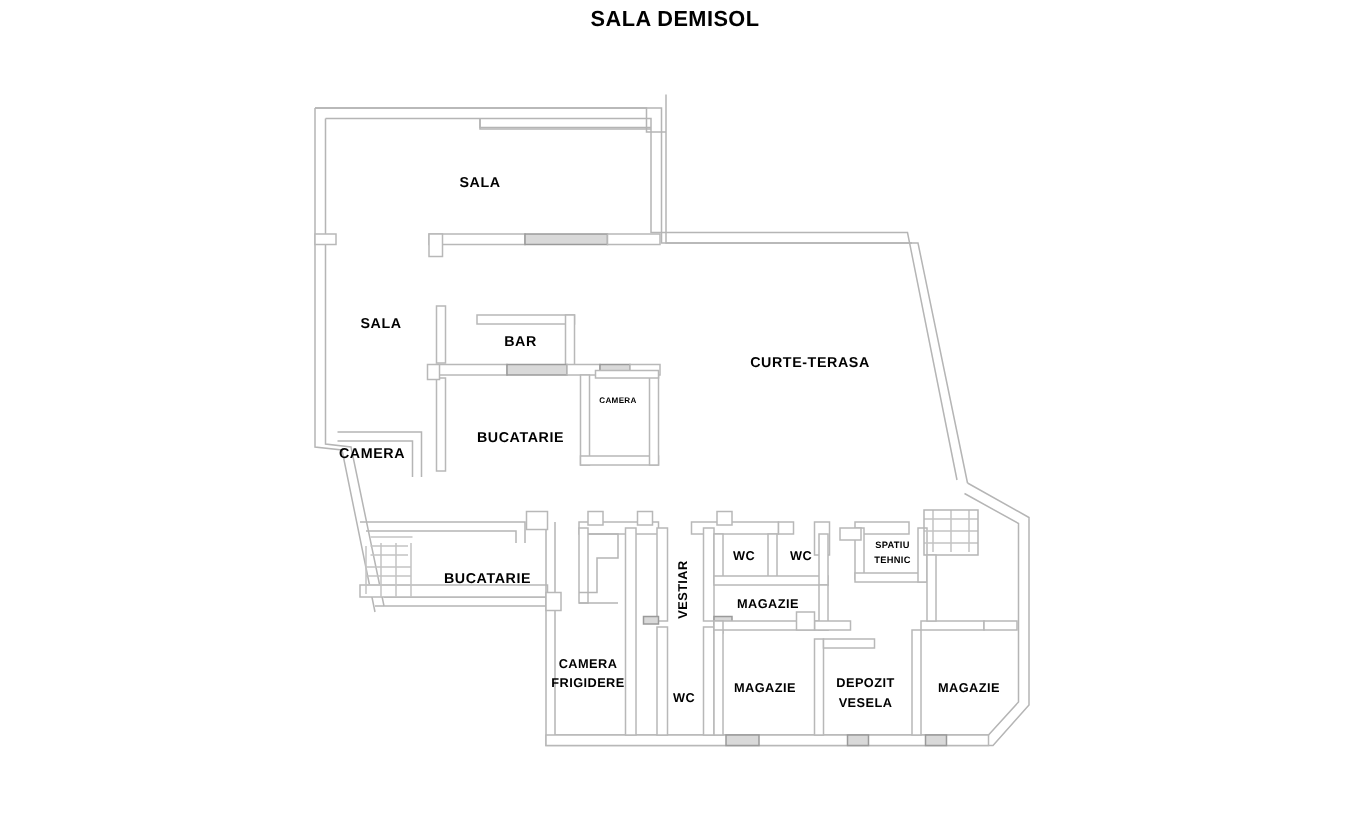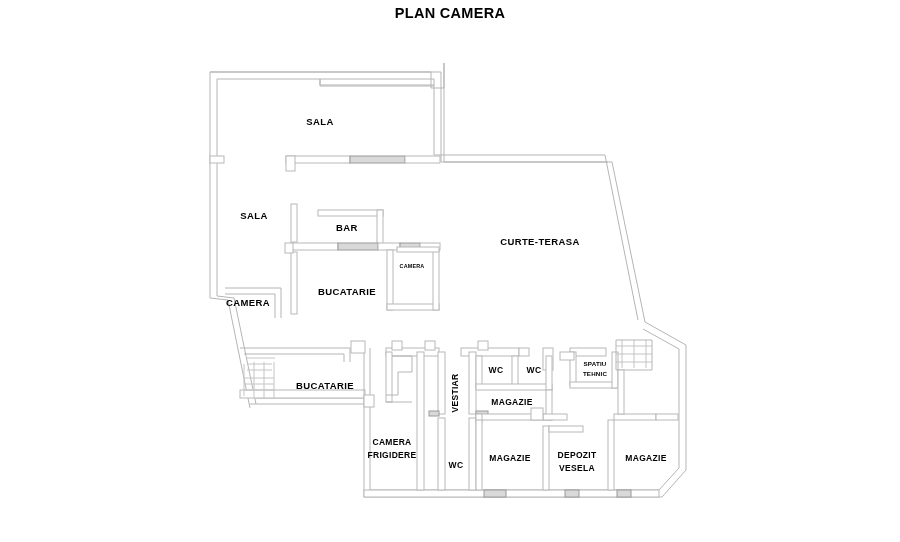--- a/index.html
+++ b/index.html
@@ -62,21 +62,21 @@
     dominant-baseline: middle;
   }
   .lbl-lg { font-size: 9.5px; letter-spacing: 0.4px; }
   .lbl-md { font-size: 8.5px; letter-spacing: 0.3px; }
   .lbl-sm { font-size: 6.2px; letter-spacing: 0.2px; }
   .lbl-xs { font-size: 5.4px; letter-spacing: 0.2px; }
 </style>
 </head>
 <body>
 
-<div id="plan-title">PLAN CAMERA</div>
+<div id="plan-title">SALA DEMISOL</div>
 
 <svg id="floorplan-canvas" viewBox="0 0 900 542">
 
   <g>
 
     <path class="wall-outer" d="M 210,72 L 431,72 L 431,88 L 444,88 L 444,63 L 444,72 L 444,162
                                  L 608,162 L 608,162" fill="none" stroke="none"></path>
 
     <path class="wall-outer" d="M 210,72 L 441,72 L 441,162 L 612,162 L 645,322" fill="none"></path>
 

